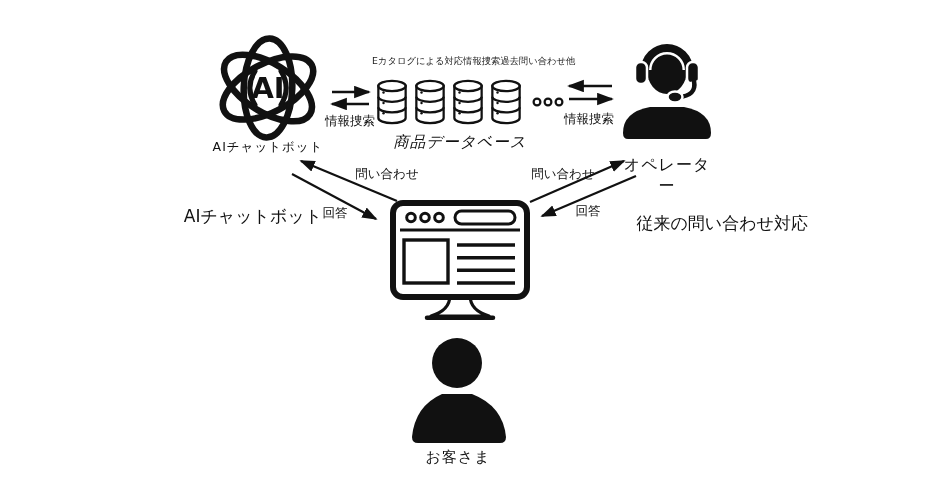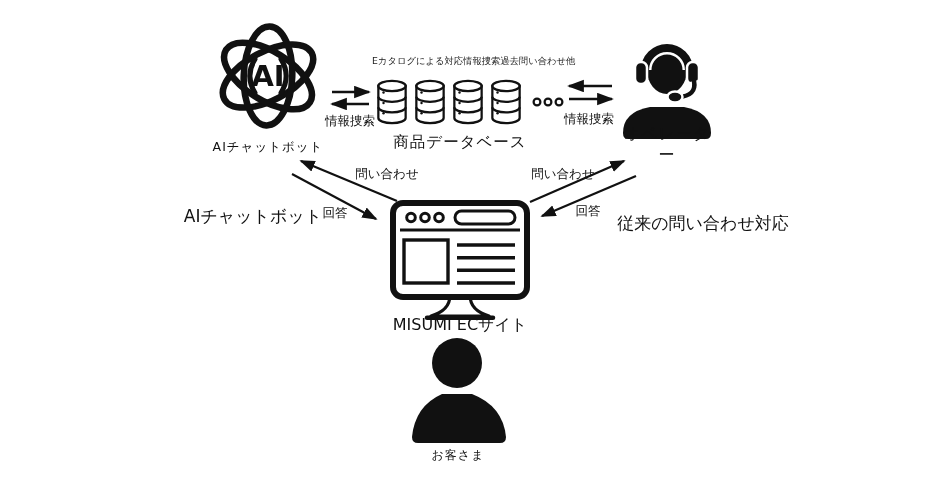--- a/index.html
+++ b/index.html
@@ -6,32 +6,32 @@
   .canvas{
     position:relative;width:940px;height:492px;background:#fff;overflow:hidden;
     font-family:"DejaVu Sans","Liberation Sans",sans-serif;color:#111;
   }
   .arrows{position:absolute;left:0;top:0;}
   .icon{position:absolute;}
   .lbl{position:absolute;text-align:center;color:#111;line-height:1.3;}
   .ai-label{left:193px;top:139px;width:150px;font-size:12.5px;letter-spacing:1px;}
   .sources-row{left:372px;top:55px;width:200px;font-size:9.3px;color:#222;
     display:flex;justify-content:space-between;white-space:nowrap;}
-  .db-label{left:378px;top:132px;width:164px;font-size:15.5px;letter-spacing:1px;}
+  .db-label{left:378px;top:132px;width:164px;font-size:15.5px;letter-spacing:1px;font-style:italic;}
   .search-left{left:312px;top:113px;width:76px;font-size:12.5px;}
   .search-right{left:551px;top:111px;width:76px;font-size:12.5px;}
-  .op-label{left:617px;top:124px;width:100px;font-size:16px;letter-spacing:1px;}
+  .op-label{left:617px;top:155px;width:100px;font-size:16px;letter-spacing:1px;}
   .inquiry-left{left:345px;top:166px;width:84px;font-size:12.5px;}
   .answer-left{left:316px;top:205px;width:38px;font-size:12.5px;}
   .inquiry-right{left:521px;top:166px;width:84px;font-size:12.5px;}
   .answer-right{left:569px;top:203px;width:38px;font-size:12.5px;}
   .caption-left{left:166px;top:204px;width:174px;font-size:17px;line-height:1.5;}
-  .caption-right{left:598px;top:212px;width:210px;font-size:17px;}
+  .caption-right{left:598px;top:212px;width:210px;font-size:17px;text-align:right;}
   .monitor-label{left:383px;top:315px;width:154px;font-size:16px;}
-  .customer-label{left:406px;top:448px;width:104px;font-size:12px;letter-spacing:1px;}
+  .customer-label{left:406px;top:448px;width:104px;font-size:15px;letter-spacing:1px;}
 </style>
 </head>
 <body>
 
 <div class="canvas">
 
   <svg class="arrows" width="940" height="492" viewBox="0 0 940 492">
     <defs>
       <marker id="ah" markerWidth="9" markerHeight="7" refX="6.2" refY="2.6" orient="auto" markerUnits="strokeWidth">
         <path d="M0,0 L7,2.6 L0,5.2 Z" fill="#111"></path>
@@ -44,21 +44,21 @@
       <line x1="569" y1="99" x2="612" y2="99" marker-end="url(#ah)"></line>
     </g>
     <g stroke="#111" stroke-width="2.2">
       <line x1="397" y1="201" x2="301" y2="161" marker-end="url(#ah)"></line>
       <line x1="292" y1="174" x2="376" y2="219" marker-end="url(#ah)"></line>
       <line x1="530" y1="202" x2="624" y2="161" marker-end="url(#ah)"></line>
       <line x1="636" y1="176" x2="542" y2="216" marker-end="url(#ah)"></line>
     </g>
   </svg>
 
-  <div class="icon" style="left:212px;top:20px;">
+  <div class="icon" style="left:212px;top:32px;">
     <svg width="112" height="112" viewBox="0 0 120 120">
       <g fill="none" stroke="#111" stroke-width="7" stroke-linecap="round">
         <ellipse cx="60" cy="60" rx="53" ry="26" transform="rotate(-28 60 60)"></ellipse>
         <ellipse cx="60" cy="60" rx="53" ry="26" transform="rotate(32 60 60)"></ellipse>
         <ellipse cx="60" cy="60" rx="53" ry="26" transform="rotate(92 60 60)"></ellipse>
       </g>
       <circle cx="60" cy="60" r="22" fill="#fff"></circle>
       <path d="M46,42 Q35,60 46,78" fill="none" stroke="#111" stroke-width="5.5" stroke-linecap="round"></path>
       <path d="M74,42 Q85,60 74,78" fill="none" stroke="#111" stroke-width="5.5" stroke-linecap="round"></path>
       <text x="60" y="71" font-size="31" font-weight="bold" text-anchor="middle" fill="#111" font-family="DejaVu Sans, sans-serif">AI</text>
@@ -157,21 +157,20 @@
       <circle cx="36" cy="18.5" r="4.3" fill="none" stroke="#111" stroke-width="3"></circle>
       <circle cx="50" cy="18.5" r="4.3" fill="none" stroke="#111" stroke-width="3"></circle>
       <rect x="66" y="12" width="60" height="13" rx="6.5" fill="none" stroke="#111" stroke-width="3"></rect>
       <rect x="15" y="41" width="44" height="43" fill="none" stroke="#111" stroke-width="3.4"></rect>
       <line x1="68" y1="46" x2="126" y2="46" stroke="#111" stroke-width="3.4"></line>
       <line x1="68" y1="58.7" x2="126" y2="58.7" stroke="#111" stroke-width="3.4"></line>
       <line x1="68" y1="71.3" x2="126" y2="71.3" stroke="#111" stroke-width="3.4"></line>
       <line x1="68" y1="84" x2="126" y2="84" stroke="#111" stroke-width="3.4"></line>
     </svg>
   </div>
-  <div class="lbl monitor-label">MISUMI ECサイト</div>
 
   <div class="icon" style="left:410px;top:336px;">
     <svg width="100" height="108" viewBox="0 0 100 108">
       <circle cx="47" cy="27" r="25" fill="#111"></circle>
       <path d="M2,101 Q5,70 32,58 L62,58 Q93,70 96,101 Q96,107 90,107 L8,107 Q2,107 2,101 Z" fill="#111"></path>
     </svg>
   </div>
   <div class="lbl customer-label">お客さま</div>
 
 </div>

